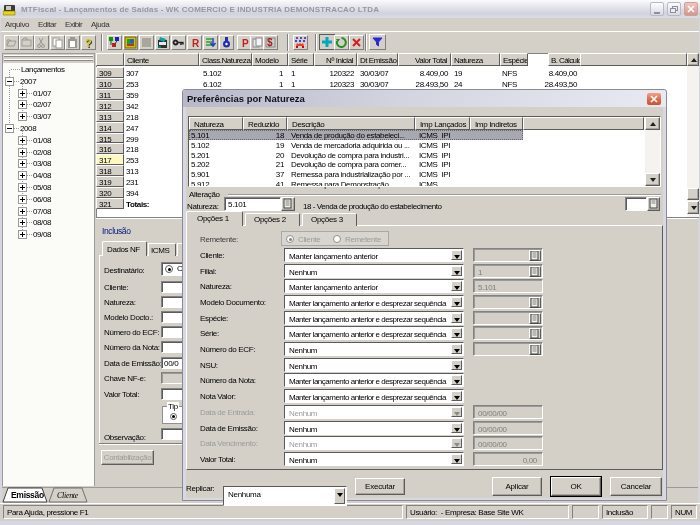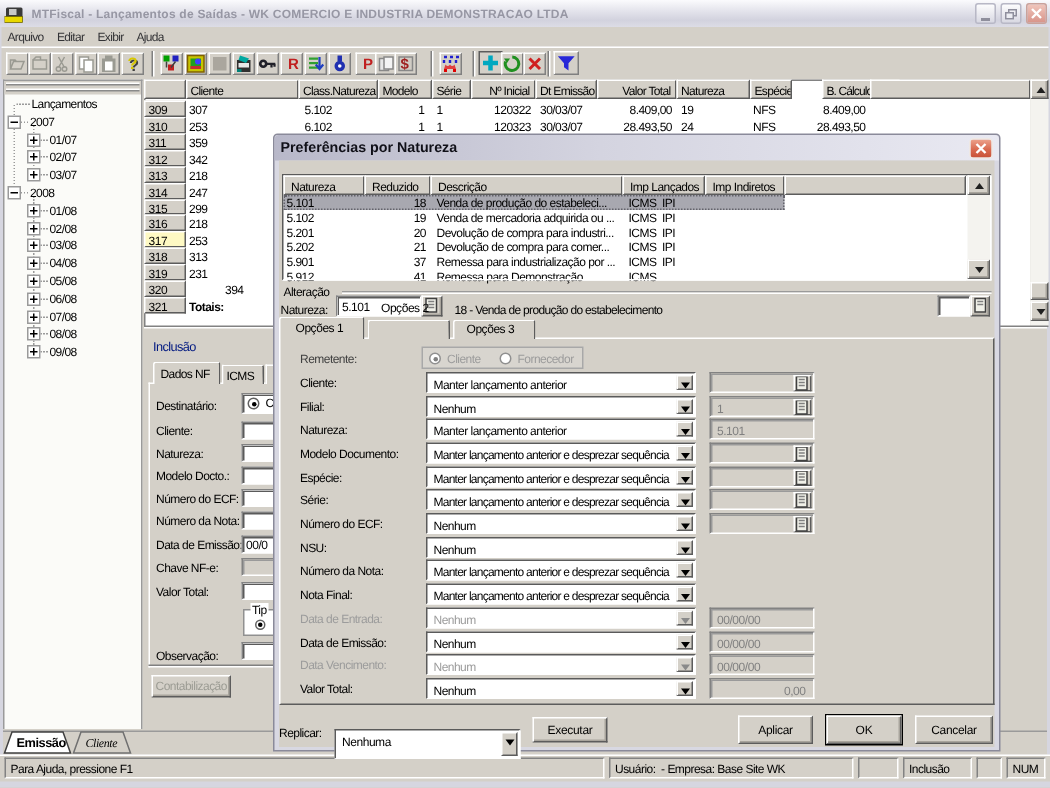--- a/index.html
+++ b/index.html
@@ -336,21 +336,21 @@
 <div class="abs" style="left:521px;top:80px;width:56px;height:10px;letter-spacing:-0.35px;text-align:right;white-space:nowrap;">28.493,50</div>
 <div class="abs" style="left:126px;top:91px;width:60px;height:10px;letter-spacing:-0.35px;text-align:left;white-space:nowrap;">359</div>
 <div class="abs" style="left:126px;top:102px;width:60px;height:10px;letter-spacing:-0.35px;text-align:left;white-space:nowrap;">342</div>
 <div class="abs" style="left:126px;top:113px;width:60px;height:10px;letter-spacing:-0.35px;text-align:left;white-space:nowrap;">218</div>
 <div class="abs" style="left:126px;top:124px;width:60px;height:10px;letter-spacing:-0.35px;text-align:left;white-space:nowrap;">247</div>
 <div class="abs" style="left:126px;top:135px;width:60px;height:10px;letter-spacing:-0.35px;text-align:left;white-space:nowrap;">299</div>
 <div class="abs" style="left:126px;top:145px;width:60px;height:10px;letter-spacing:-0.35px;text-align:left;white-space:nowrap;">218</div>
 <div class="abs" style="left:126px;top:156px;width:60px;height:10px;letter-spacing:-0.35px;text-align:left;white-space:nowrap;">253</div>
 <div class="abs" style="left:126px;top:167px;width:60px;height:10px;letter-spacing:-0.35px;text-align:left;white-space:nowrap;">313</div>
 <div class="abs" style="left:126px;top:178px;width:60px;height:10px;letter-spacing:-0.35px;text-align:left;white-space:nowrap;">231</div>
-<div class="abs" style="left:126px;top:189px;width:60px;height:10px;letter-spacing:-0.35px;text-align:left;white-space:nowrap;margin-left:24px;">394</div>
+<div class="abs" style="left:126px;top:189px;width:60px;height:10px;letter-spacing:-0.35px;text-align:left;white-space:nowrap;">394</div>
 <div class="abs" style="left:126px;top:200px;width:60px;height:10px;letter-spacing:-0.35px;font-weight:bold;text-align:left;white-space:nowrap;">Totais:</div>
 
 <div class="abs" style="left:687px;top:53px;width:12px;height:165px;background:#f4f3ef;"></div>
 <div class="abs btn" style="left:687px;top:53px;width:12px;height:13px;">
     <div class="tup"></div>
   </div>
 <div class="abs btn" style="left:687px;top:188px;width:12px;height:12px;"></div>
 <div class="abs btn" style="left:687px;top:201px;width:12px;height:13px;">
     <div class="tdn"></div>
   </div>
@@ -513,30 +513,30 @@
 <div class="lbl" style="left:578px;top:202px;letter-spacing:-0.3px;margin-top:28px;">Mensagem:</div>
 <div class="edit" style="left:625px;top:197px;width:22px;height:14px;"></div>
 <div class="abs btn" style="left:647px;top:197px;width:13px;height:14px;"><svg width="11" height="12">
       <rect x="2" y="1" width="7" height="9" fill="#f0f0e8" stroke="#404040"></rect>
       <path d="M3.5 3 h4 M3.5 5 h4" stroke="#808080"></path>
     </svg></div>
 <div class="abs" style="left:186px;top:225px;width:477px;height:245px;background:#d4d0c8;border-top:1px solid #fff;border-left:1px solid #fff;border-bottom:1px solid #5c5c5c;border-right:1px solid #5c5c5c;"></div>
 <div class="abs" style="left:186px;top:211px;width:57px;height:15px;background:#d4d0c8;border-top:1px solid #fff;border-left:1px solid #fff;border-right:1px solid #5c5c5c;border-top-left-radius:2px;border-top-right-radius:2px;"></div>
 <div class="lbl" style="left:197px;top:214px;letter-spacing:-0.3px;">Opções 1</div>
 <div class="abs" style="left:245px;top:213px;width:55px;height:13px;background:#d4d0c8;border-top:1px solid #fff;border-left:1px solid #fff;border-right:1px solid #5c5c5c;border-top-left-radius:2px;border-top-right-radius:2px;"></div>
-<div class="lbl" style="left:254px;top:201px;letter-spacing:-0.3px;text-align:center;">Opções 2</div>
+<div class="lbl" style="left:254px;top:215px;letter-spacing:-0.3px;text-align:center;">Opções 2</div>
 <div class="abs" style="left:302px;top:213px;width:55px;height:13px;background:#d4d0c8;border-top:1px solid #fff;border-left:1px solid #fff;border-right:1px solid #5c5c5c;border-top-left-radius:2px;border-top-right-radius:2px;"></div>
 <div class="lbl" style="left:311px;top:215px;letter-spacing:-0.3px;">Opções 3</div>
 <div class="lbl" style="left:200px;top:235px;letter-spacing:-0.35px;color:#404040;">Remetente:</div>
 <div class="abs" style="left:281px;top:231px;width:108px;height:15px;background:#d8d5cf;border:1px solid #a8a8a8;"></div>
 <div class="abs" style="left:286px;top:235px;width:8px;height:8px;border-radius:50%;border:1px solid #909090;background:#fff;"></div>
 <div class="abs" style="left:289px;top:238px;width:3px;height:3px;border-radius:50%;background:#808080;"></div>
 <div class="lbl" style="left:298px;top:235px;letter-spacing:-0.35px;color:#9c9c9c;">Cliente</div>
 <div class="abs" style="left:333px;top:235px;width:8px;height:8px;border-radius:50%;border:1px solid #909090;background:#fff;"></div>
-<div class="lbl" style="left:345px;top:235px;letter-spacing:-0.35px;color:#9c9c9c;">Fornecedor</div>
+<div class="lbl" style="left:345px;top:235px;letter-spacing:-0.35px;color:#9c9c9c;">Remetente</div>
 <div class="lbl" style="left:200px;top:251px;letter-spacing:-0.35px;">Cliente:</div>
 <div class="combo" style="left:284px;top:248px;width:180px;height:14px;overflow:hidden;">
     <div class="lbl" style="left:4px;top:3px;letter-spacing:-0.35px;">Manter lançamento anterior</div>
     <div class="cbtn">
       <div class="arr"></div>
     </div>
   </div>
 <div class="dedit" style="left:473px;top:248px;width:70px;height:14px;overflow:hidden;">
     <div class="lbl" style="left:4px;top:3px;"></div>
     <div class="lkbtn" style="right:1px;top:1px;width:12px;height:11px;"><svg width="10" height="10">
@@ -631,21 +631,21 @@
       <div class="arr"></div>
     </div>
   </div>
 <div class="lbl" style="left:200px;top:376px;letter-spacing:-0.35px;">Número da Nota:</div>
 <div class="combo" style="left:284px;top:373px;width:180px;height:14px;overflow:hidden;">
     <div class="lbl" style="left:4px;top:3px;letter-spacing:-0.5px;">Manter lançamento anterior e desprezar sequência</div>
     <div class="cbtn">
       <div class="arr"></div>
     </div>
   </div>
-<div class="lbl" style="left:200px;top:392px;letter-spacing:-0.35px;">Nota Final:</div>
+<div class="lbl" style="left:200px;top:392px;letter-spacing:-0.35px;">Nota Valor:</div>
 <div class="combo" style="left:284px;top:389px;width:180px;height:14px;overflow:hidden;">
     <div class="lbl" style="left:4px;top:3px;letter-spacing:-0.5px;">Manter lançamento anterior e desprezar sequência</div>
     <div class="cbtn">
       <div class="arr"></div>
     </div>
   </div>
 <div class="lbl" style="left:200px;top:408px;letter-spacing:-0.35px;color:#9c9c9c;">Data de Entrada:</div>
 <div class="combo" style="left:284px;top:405px;width:180px;height:14px;overflow:hidden;">
     <div class="lbl" style="left:4px;top:3px;letter-spacing:-0.35px;color:#9c9c9c;">Nenhum</div>
     <div class="cbtn">

